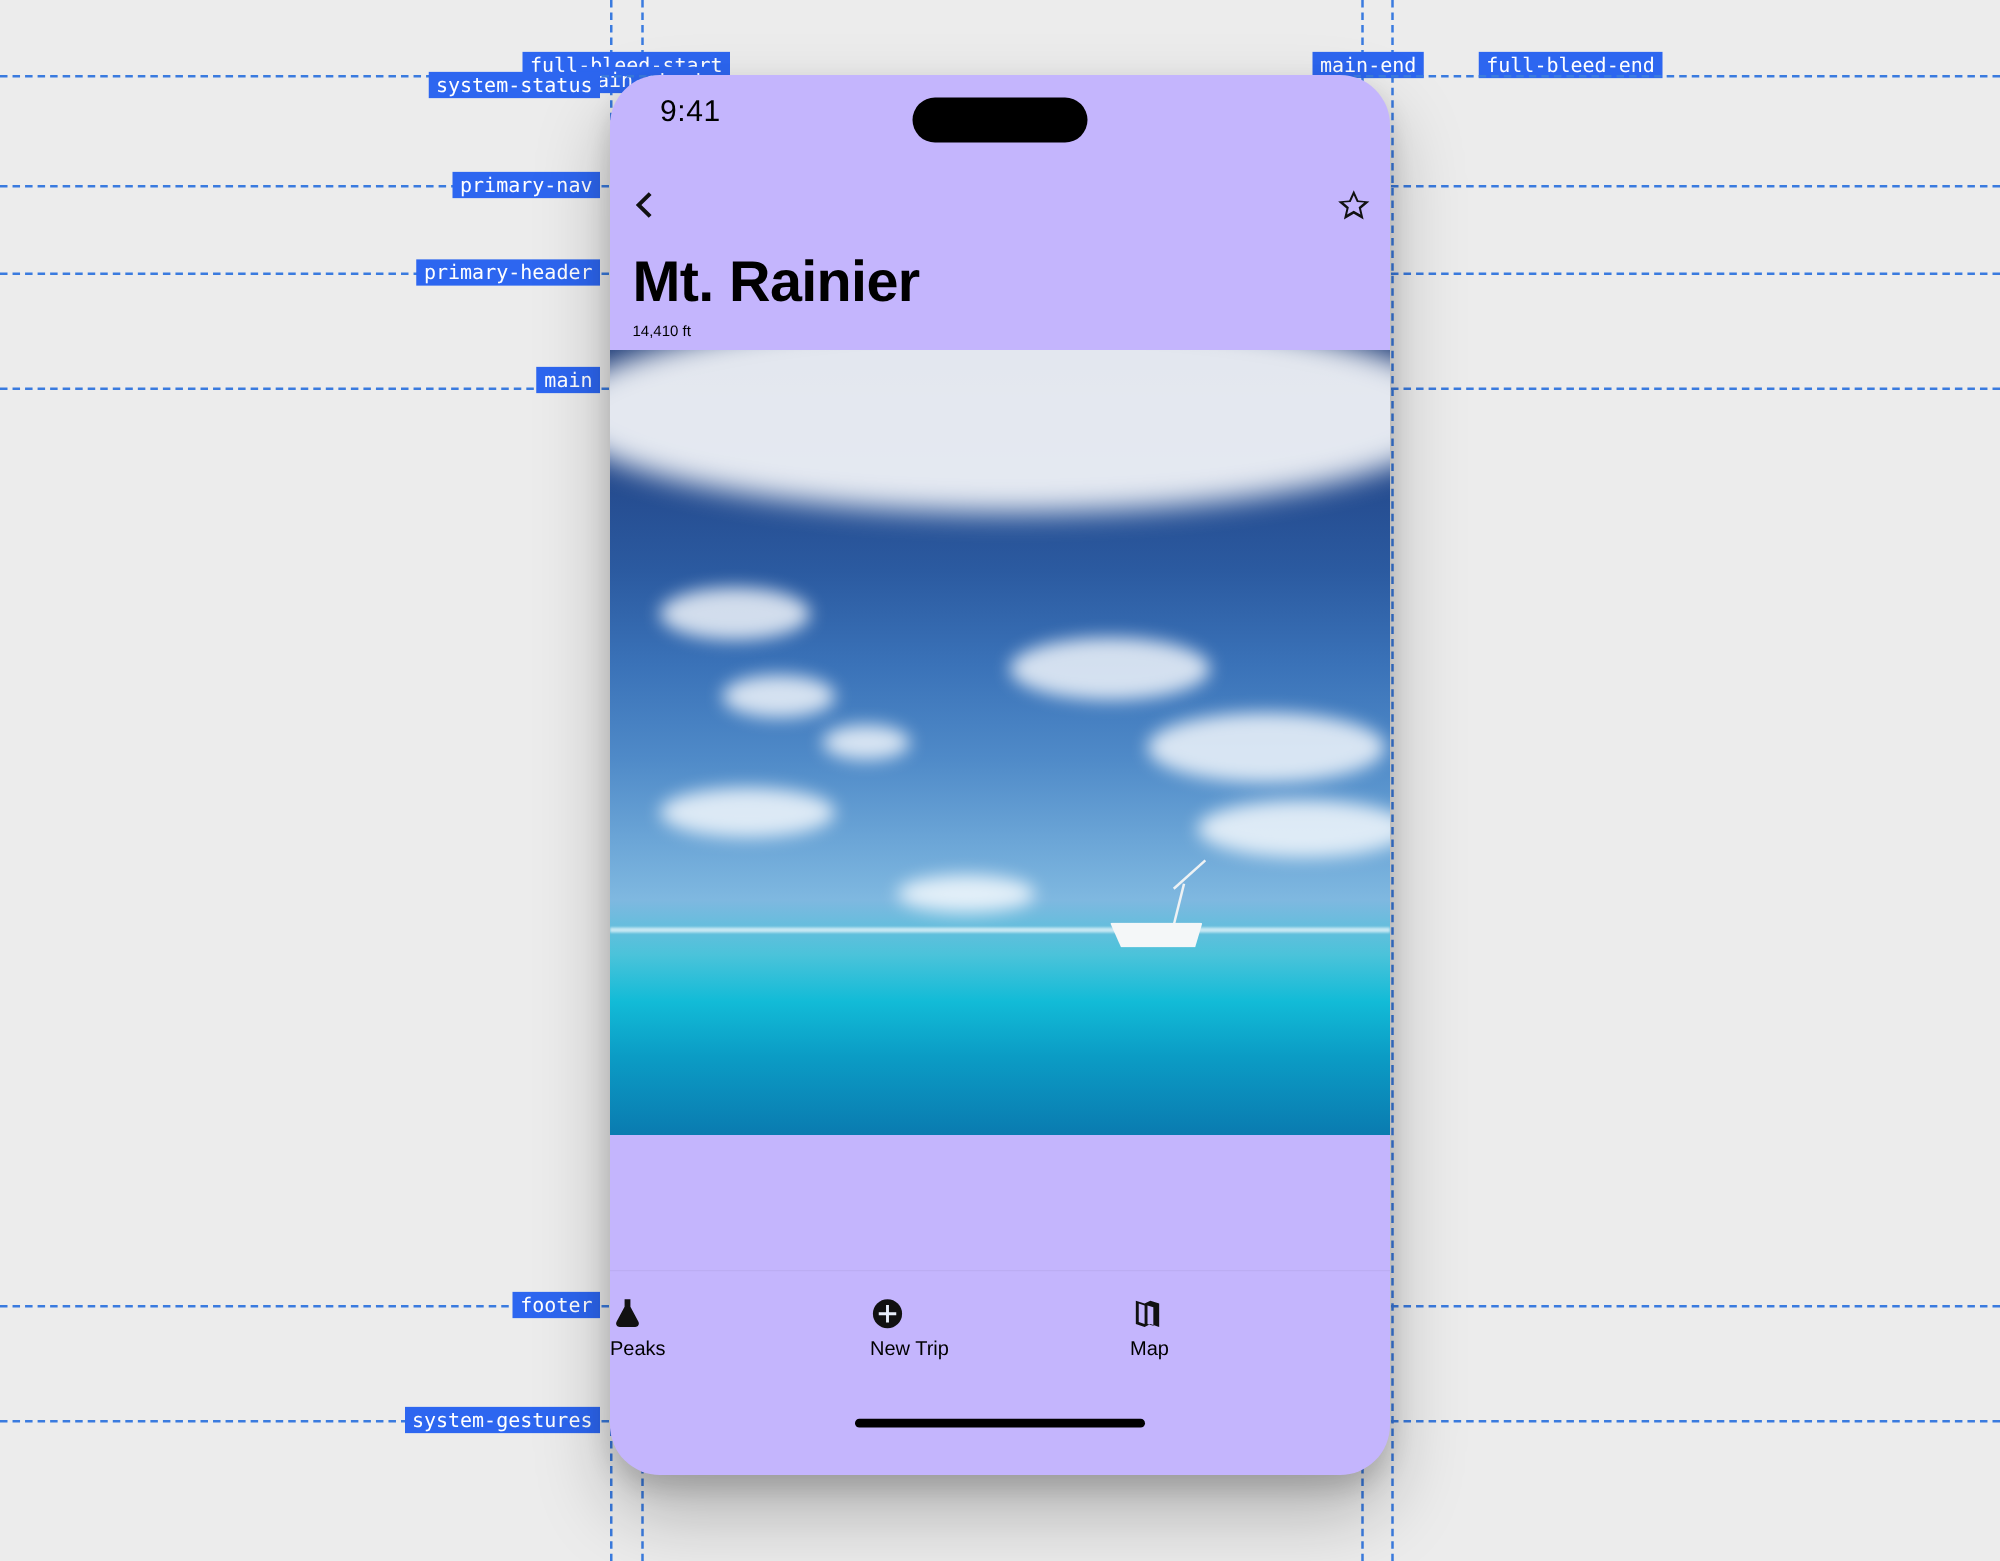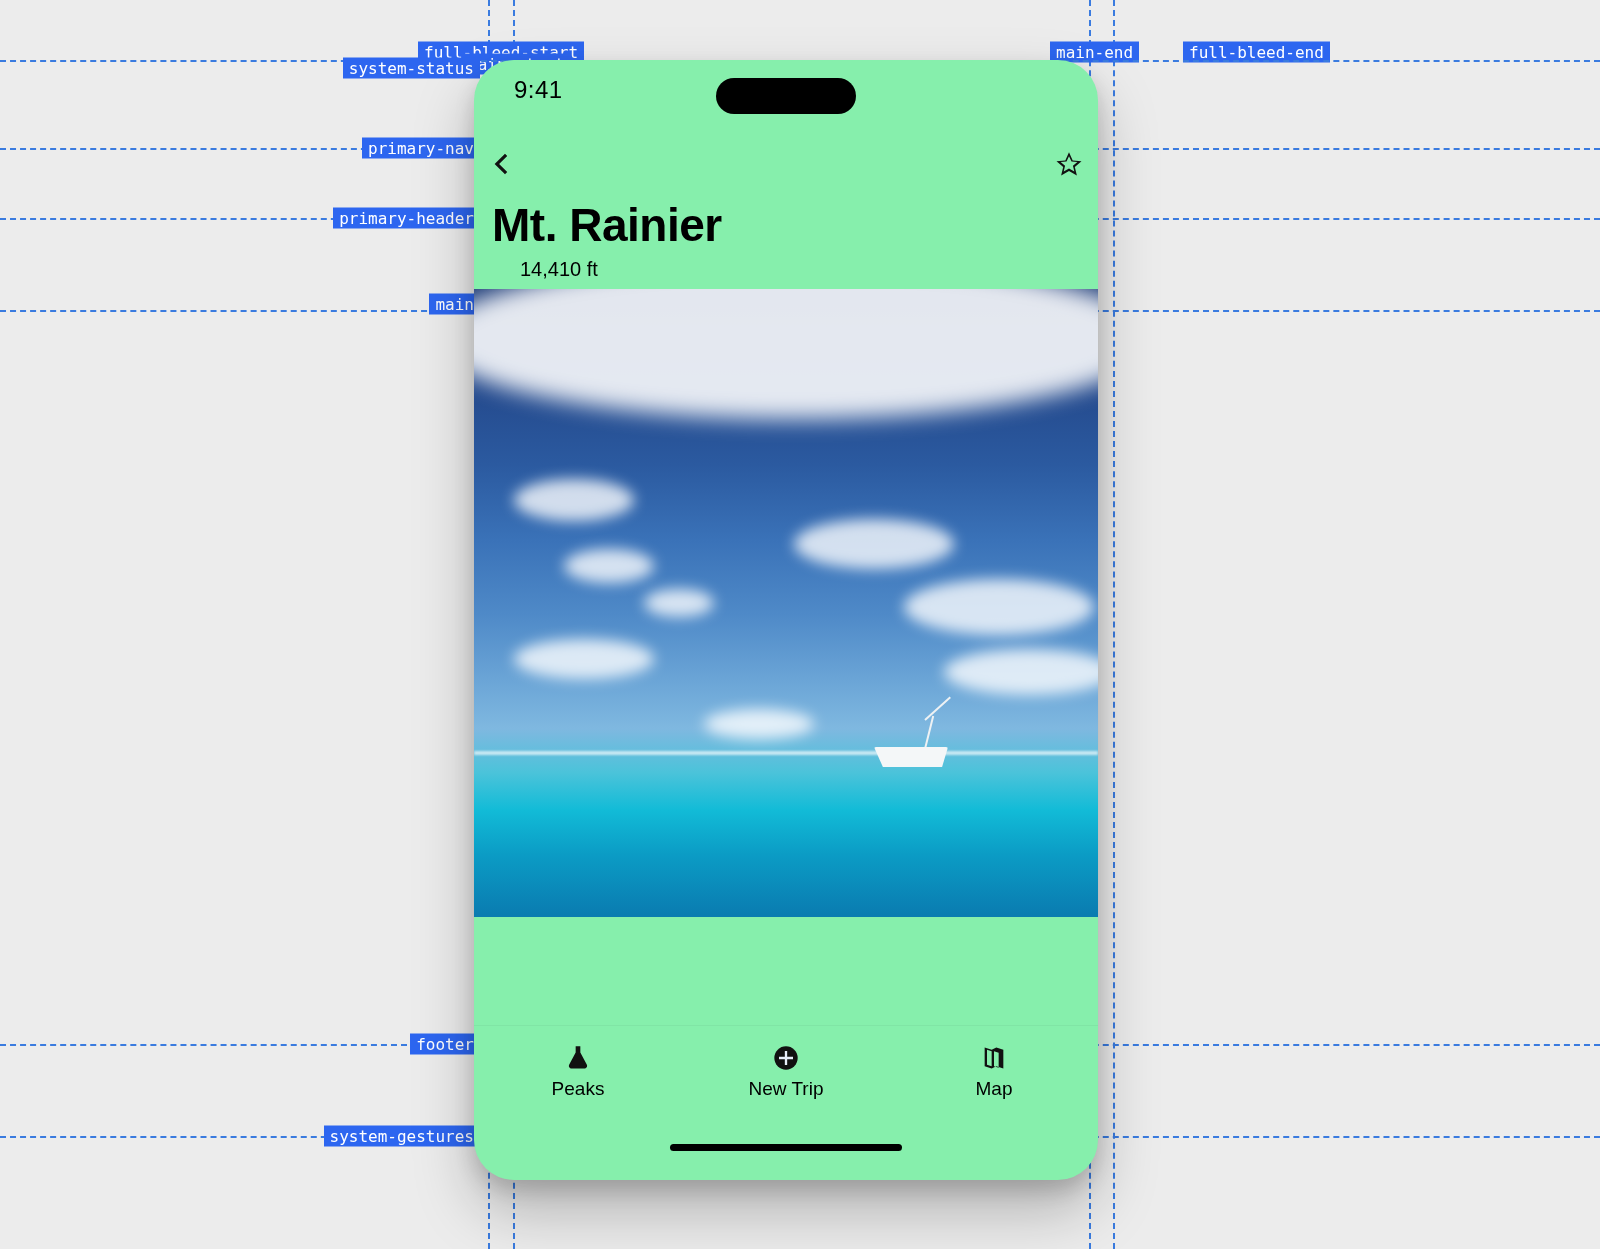--- a/index.html
+++ b/index.html
@@ -25,24 +25,24 @@
     font-size: 16px;
     padding: 1px 6px;
     white-space: nowrap;
     transform: translateY(-50%);
     pointer-events: none;
   }
 
   
   .phone {
     position: absolute;
-    left: 474px; top: 60px;
+    left: 488px; top: 60px;
     width: 624px; height: 1120px;
     border-radius: 40px;
-    background: #86efac;
+    background: #c4b5fd;
     box-shadow: 0 30px 60px rgba(0,0,0,0.25), 0 10px 20px rgba(0,0,0,0.15);
     overflow: hidden;
   }
   .status-bar {
     position: relative;
     height: 60px;
     display: flex;
     align-items: center;
     padding: 0 40px;
   }
@@ -62,21 +62,21 @@
     align-items: center;
     padding: 20px 14px 0 14px;
     height: 68px;
   }
   .nav-row svg { display: block; }
 
   .header {
     padding: 10px 18px 8px 18px;
   }
   .header h1 { font-size: 46px; font-weight: 800; letter-spacing: -0.5px; }
-  .header .sub { font-size: 20px; margin-top: 6px; margin-left: 28px; }
+  .header .sub { font-size: 12px; margin-top: 6px; }
 
   .hero {
     width: 100%;
     height: 628px;
     background: linear-gradient(to bottom,
       #1e3c78 0%, #24498c 15%, #2b5aa0 28%, #3a72b8 40%,
       #4f8ac8 52%, #6aa4d6 62%, #7fb8e0 70%,
       #4bc3da 77%, #12bbd7 83%, #0b9cc5 90%, #0a7bb0 100%);
     position: relative;
     overflow: hidden;
@@ -121,24 +121,23 @@
 
   .tabbar {
     display: flex;
     height: 92px;
     border-top: 1px solid rgba(0,0,0,0.04);
   }
   .tab {
     flex: 1;
     display: flex;
     flex-direction: column;
-    align-items: center;
     justify-content: center;
     gap: 6px;
-    font-size: 19px;
+    font-size: 16px;
     cursor: pointer;
   }
   .tab svg { display: block; }
 
   .gesture-area {
     height: 50px;
     position: relative;
   }
   .home-indicator {
     position: absolute;

